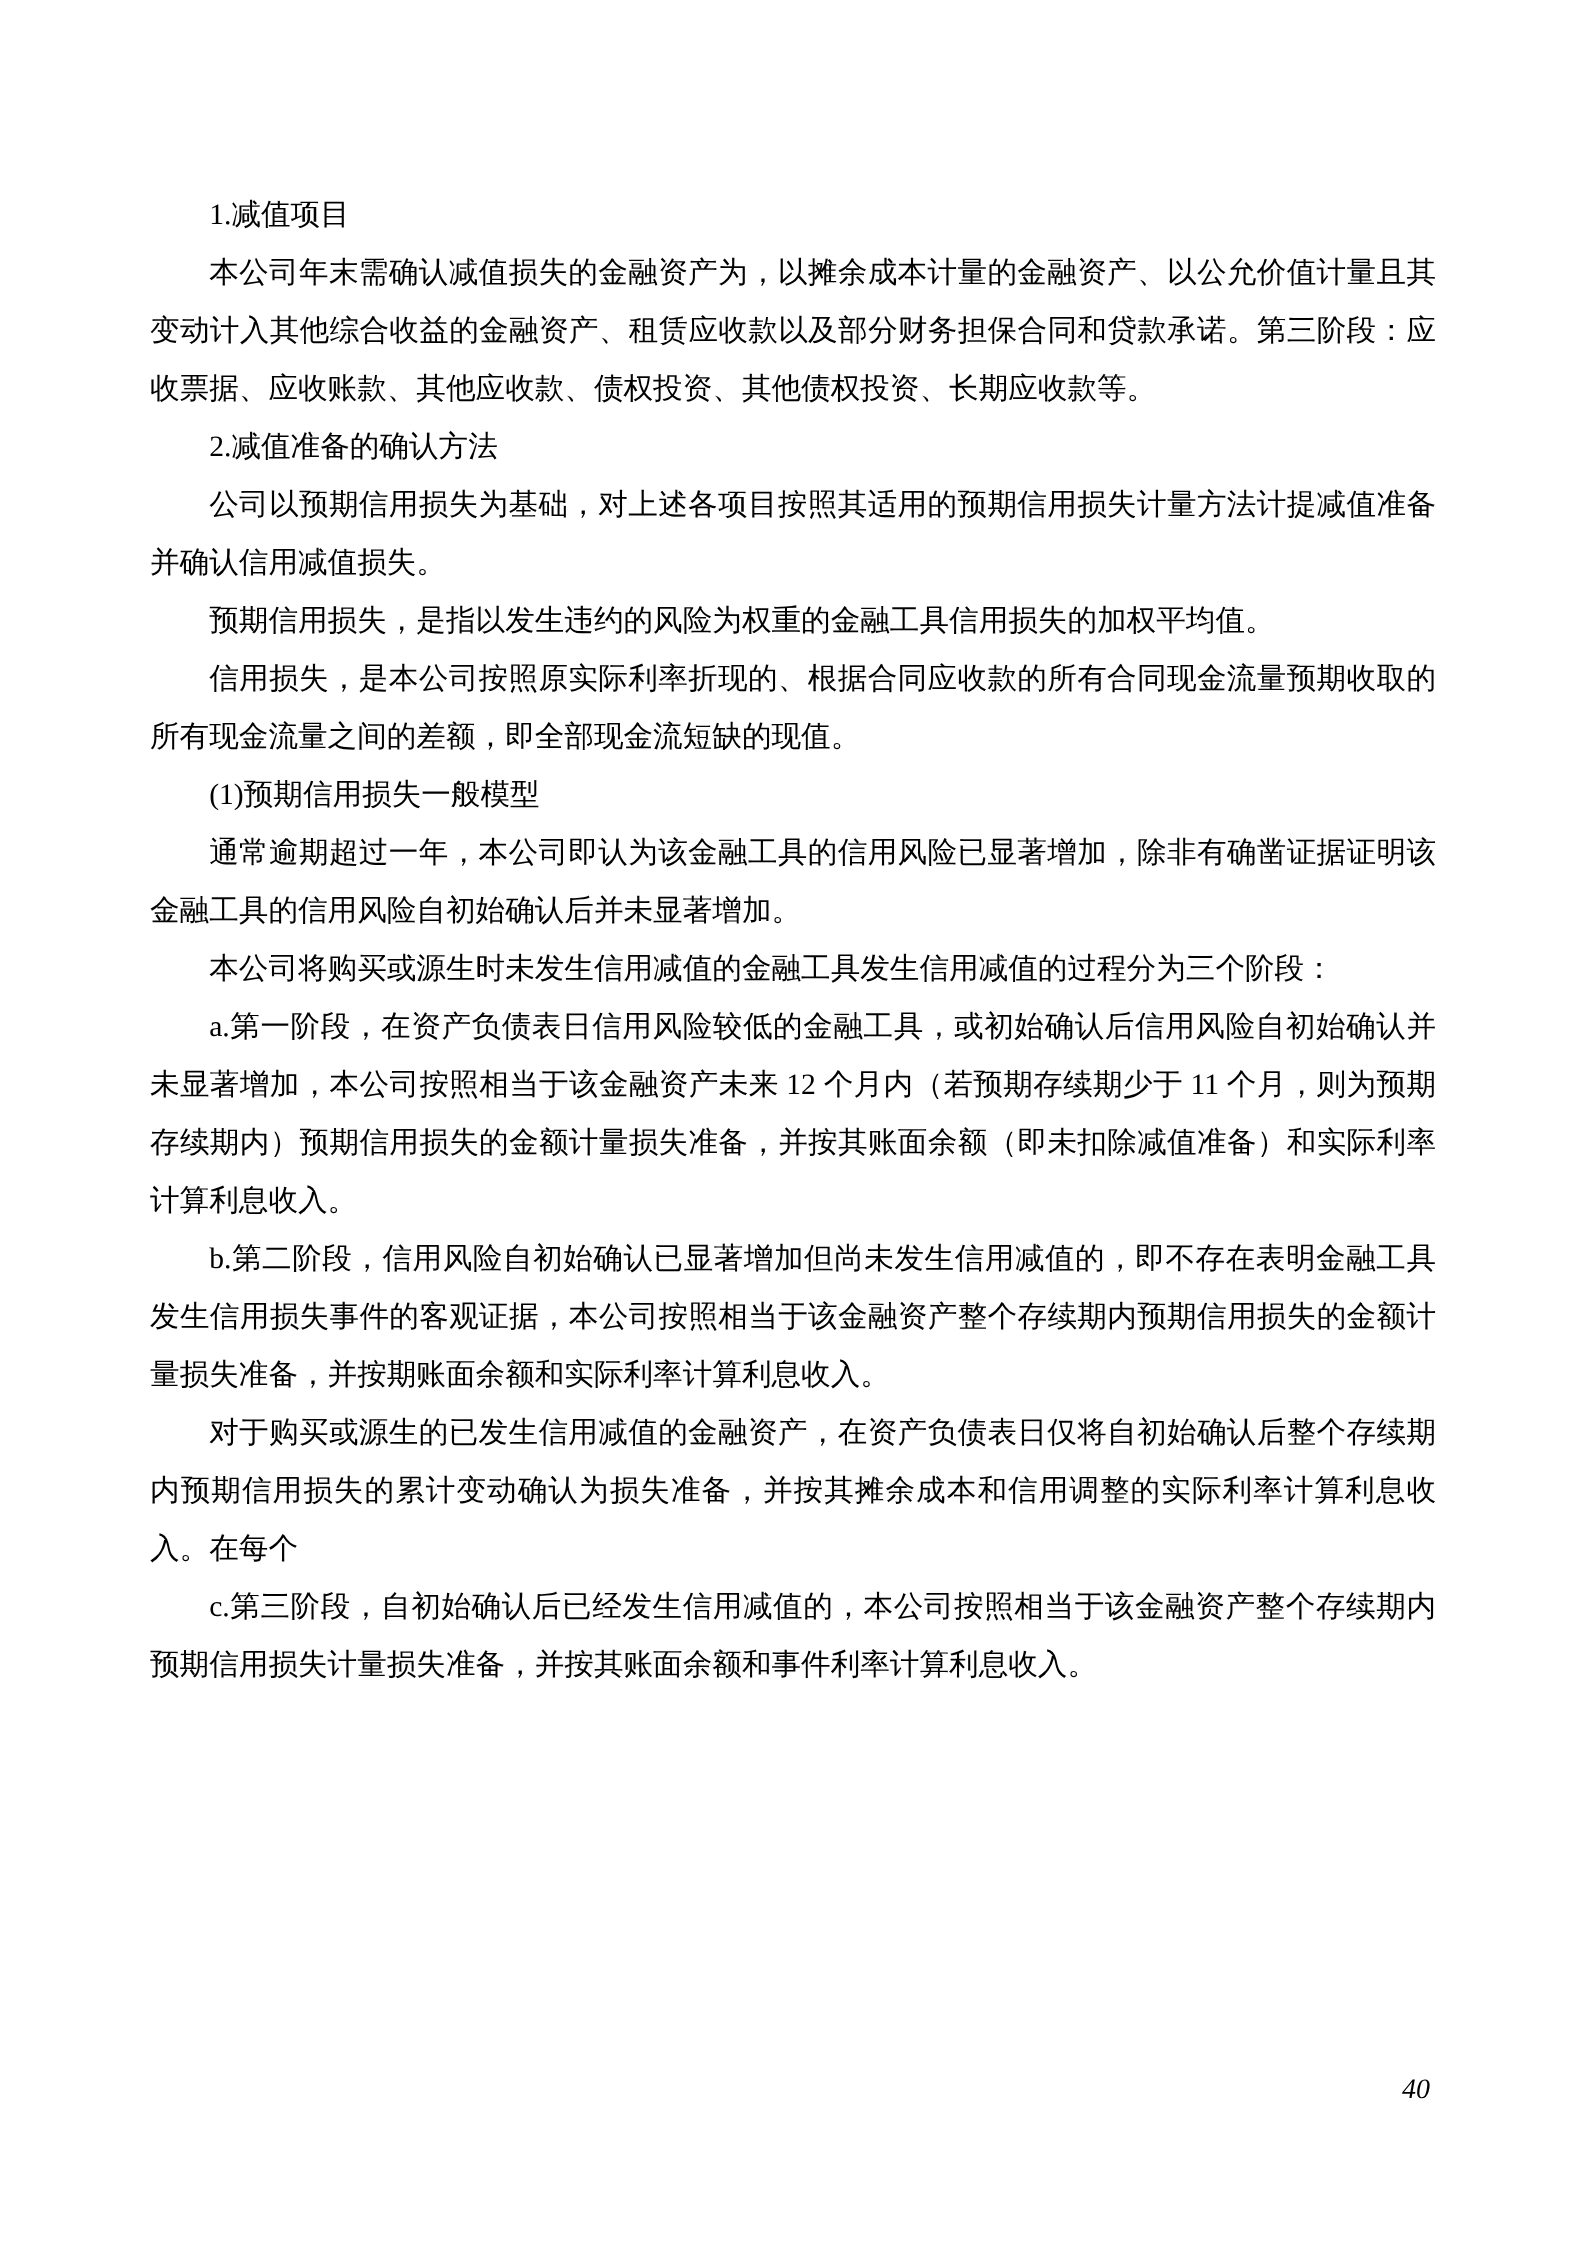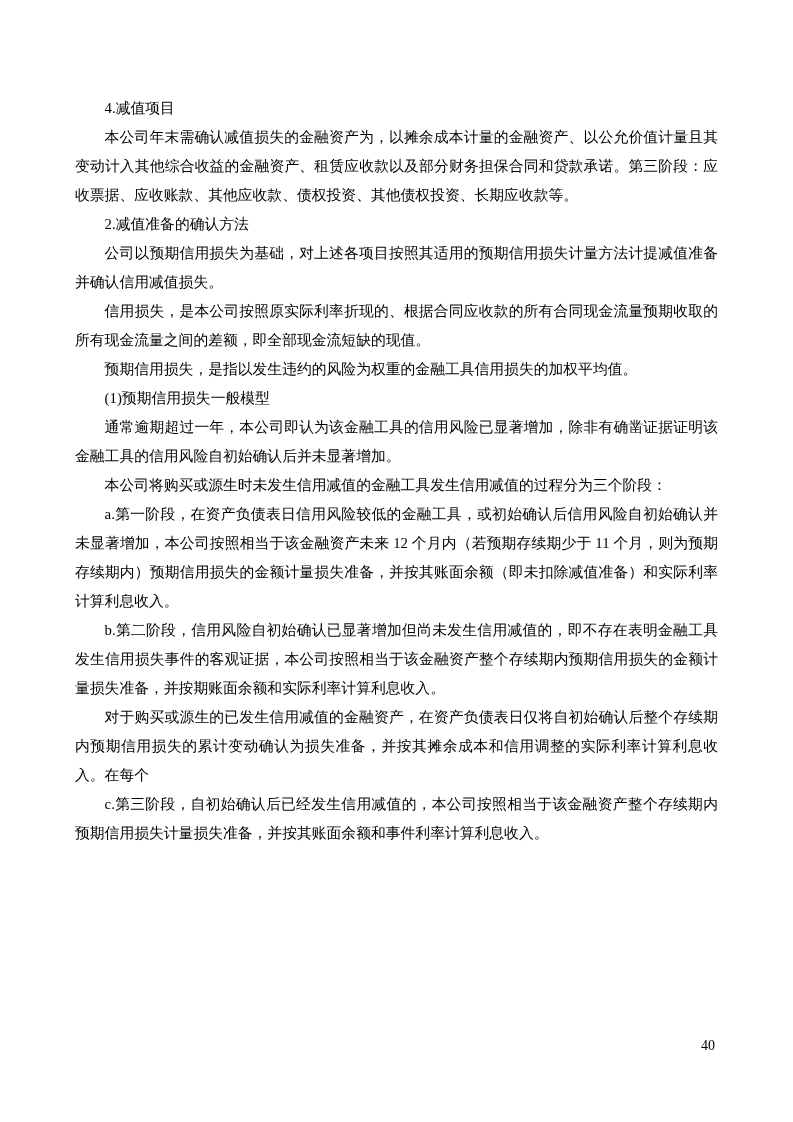--- a/index.html
+++ b/index.html
@@ -31,33 +31,34 @@
     padding: 0;
     text-indent: 2em;
     word-break: break-all;
   }
   .page-number {
     position: absolute;
     right: 78px;
     top: 1036px;
     font-size: 14px;
     line-height: 20px;
+    font-style: italic;
   }
 </style>
 </head>
 <body>
 
 <div class="page">
   <div class="content">
-    <p class="para">4.减值项目</p>
+    <p class="para">1.减值项目</p>
     <p class="para">本公司年末需确认减值损失的金融资产为，以摊余成本计量的金融资产、以公允价值计量且其变动计入其他综合收益的金融资产、租赁应收款以及部分财务担保合同和贷款承诺。第三阶段：应收票据、应收账款、其他应收款、债权投资、其他债权投资、长期应收款等。</p>
     <p class="para">2.减值准备的确认方法</p>
     <p class="para">公司以预期信用损失为基础，对上述各项目按照其适用的预期信用损失计量方法计提减值准备并确认信用减值损失。</p>
+    <p class="para">预期信用损失，是指以发生违约的风险为权重的金融工具信用损失的加权平均值。</p>
     <p class="para">信用损失，是本公司按照原实际利率折现的、根据合同应收款的所有合同现金流量预期收取的所有现金流量之间的差额，即全部现金流短缺的现值。</p>
-    <p class="para">预期信用损失，是指以发生违约的风险为权重的金融工具信用损失的加权平均值。</p>
     <p class="para">(1)预期信用损失一般模型</p>
     <p class="para">通常逾期超过一年，本公司即认为该金融工具的信用风险已显著增加，除非有确凿证据证明该金融工具的信用风险自初始确认后并未显著增加。</p>
     <p class="para">本公司将购买或源生时未发生信用减值的金融工具发生信用减值的过程分为三个阶段：</p>
     <p class="para">a.第一阶段，在资产负债表日信用风险较低的金融工具，或初始确认后信用风险自初始确认并未显著增加，本公司按照相当于该金融资产未来 12 个月内（若预期存续期少于 11 个月，则为预期存续期内）预期信用损失的金额计量损失准备，并按其账面余额（即未扣除减值准备）和实际利率计算利息收入。</p>
     <p class="para">b.第二阶段，信用风险自初始确认已显著增加但尚未发生信用减值的，即不存在表明金融工具发生信用损失事件的客观证据，本公司按照相当于该金融资产整个存续期内预期信用损失的金额计量损失准备，并按期账面余额和实际利率计算利息收入。</p>
     <p class="para">对于购买或源生的已发生信用减值的金融资产，在资产负债表日仅将自初始确认后整个存续期内预期信用损失的累计变动确认为损失准备，并按其摊余成本和信用调整的实际利率计算利息收入。在每个</p>
     <p class="para">c.第三阶段，自初始确认后已经发生信用减值的，本公司按照相当于该金融资产整个存续期内预期信用损失计量损失准备，并按其账面余额和事件利率计算利息收入。</p>
   </div>
   <div class="page-number">40</div>
 </div>

